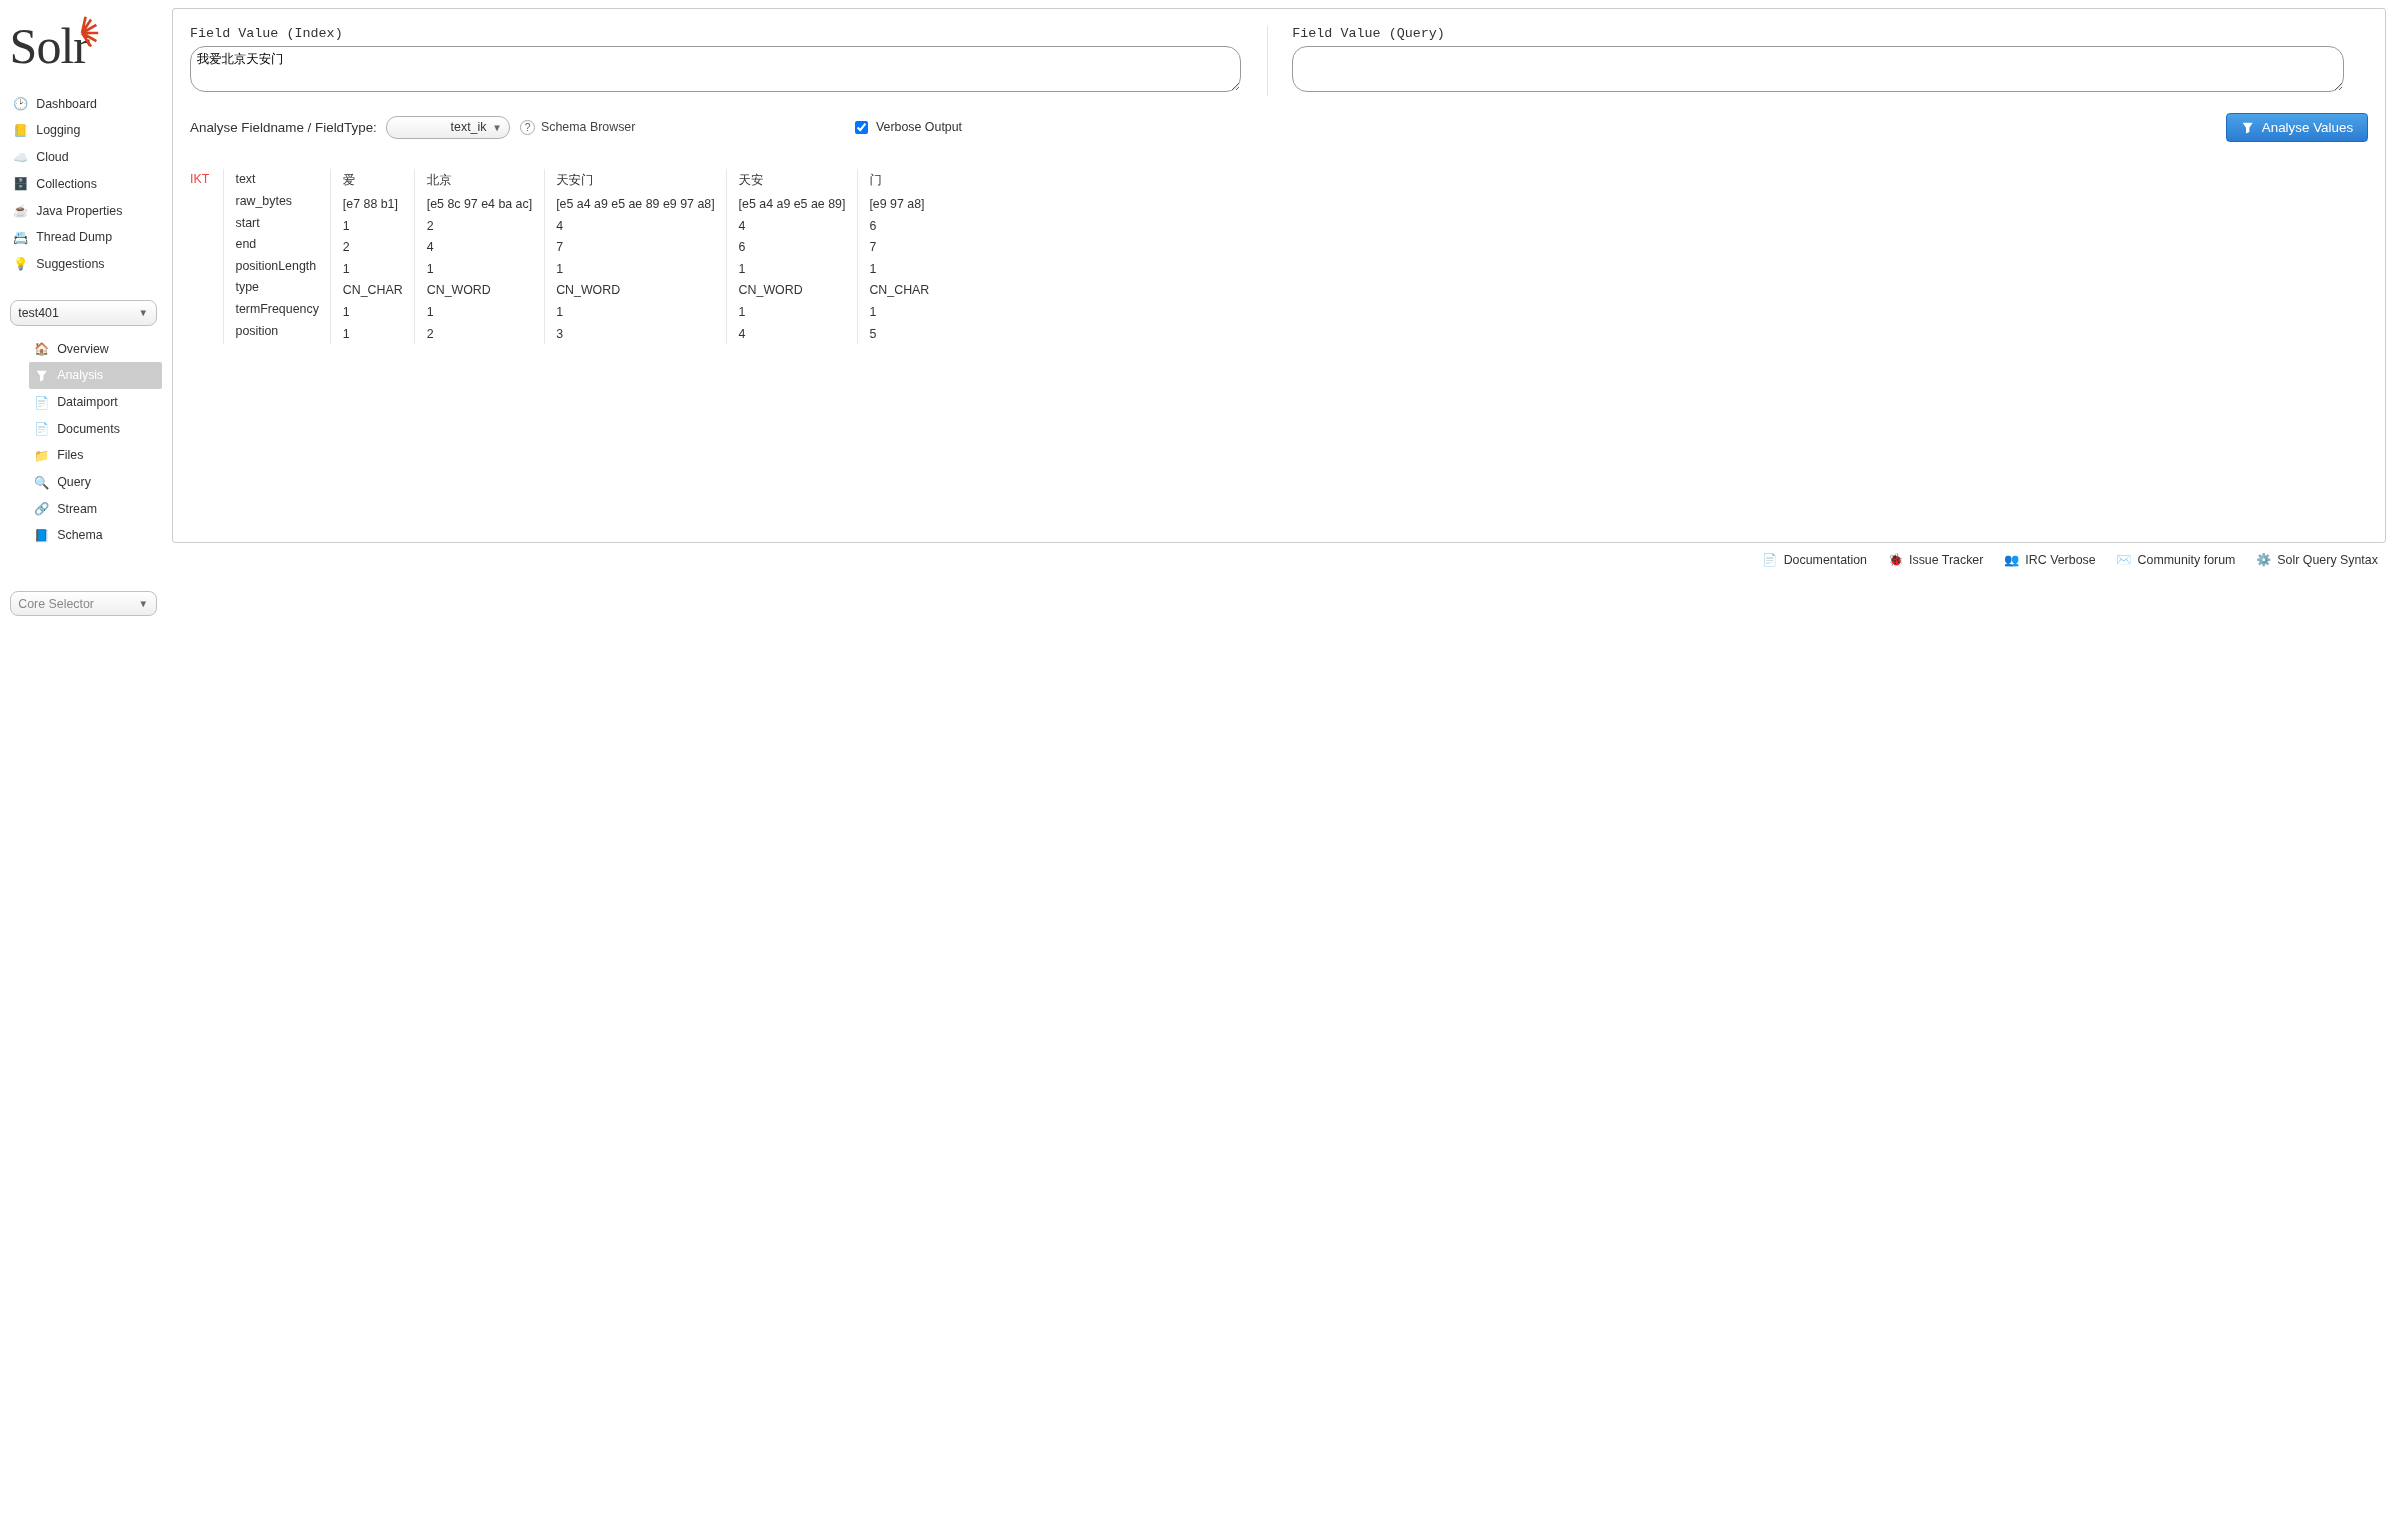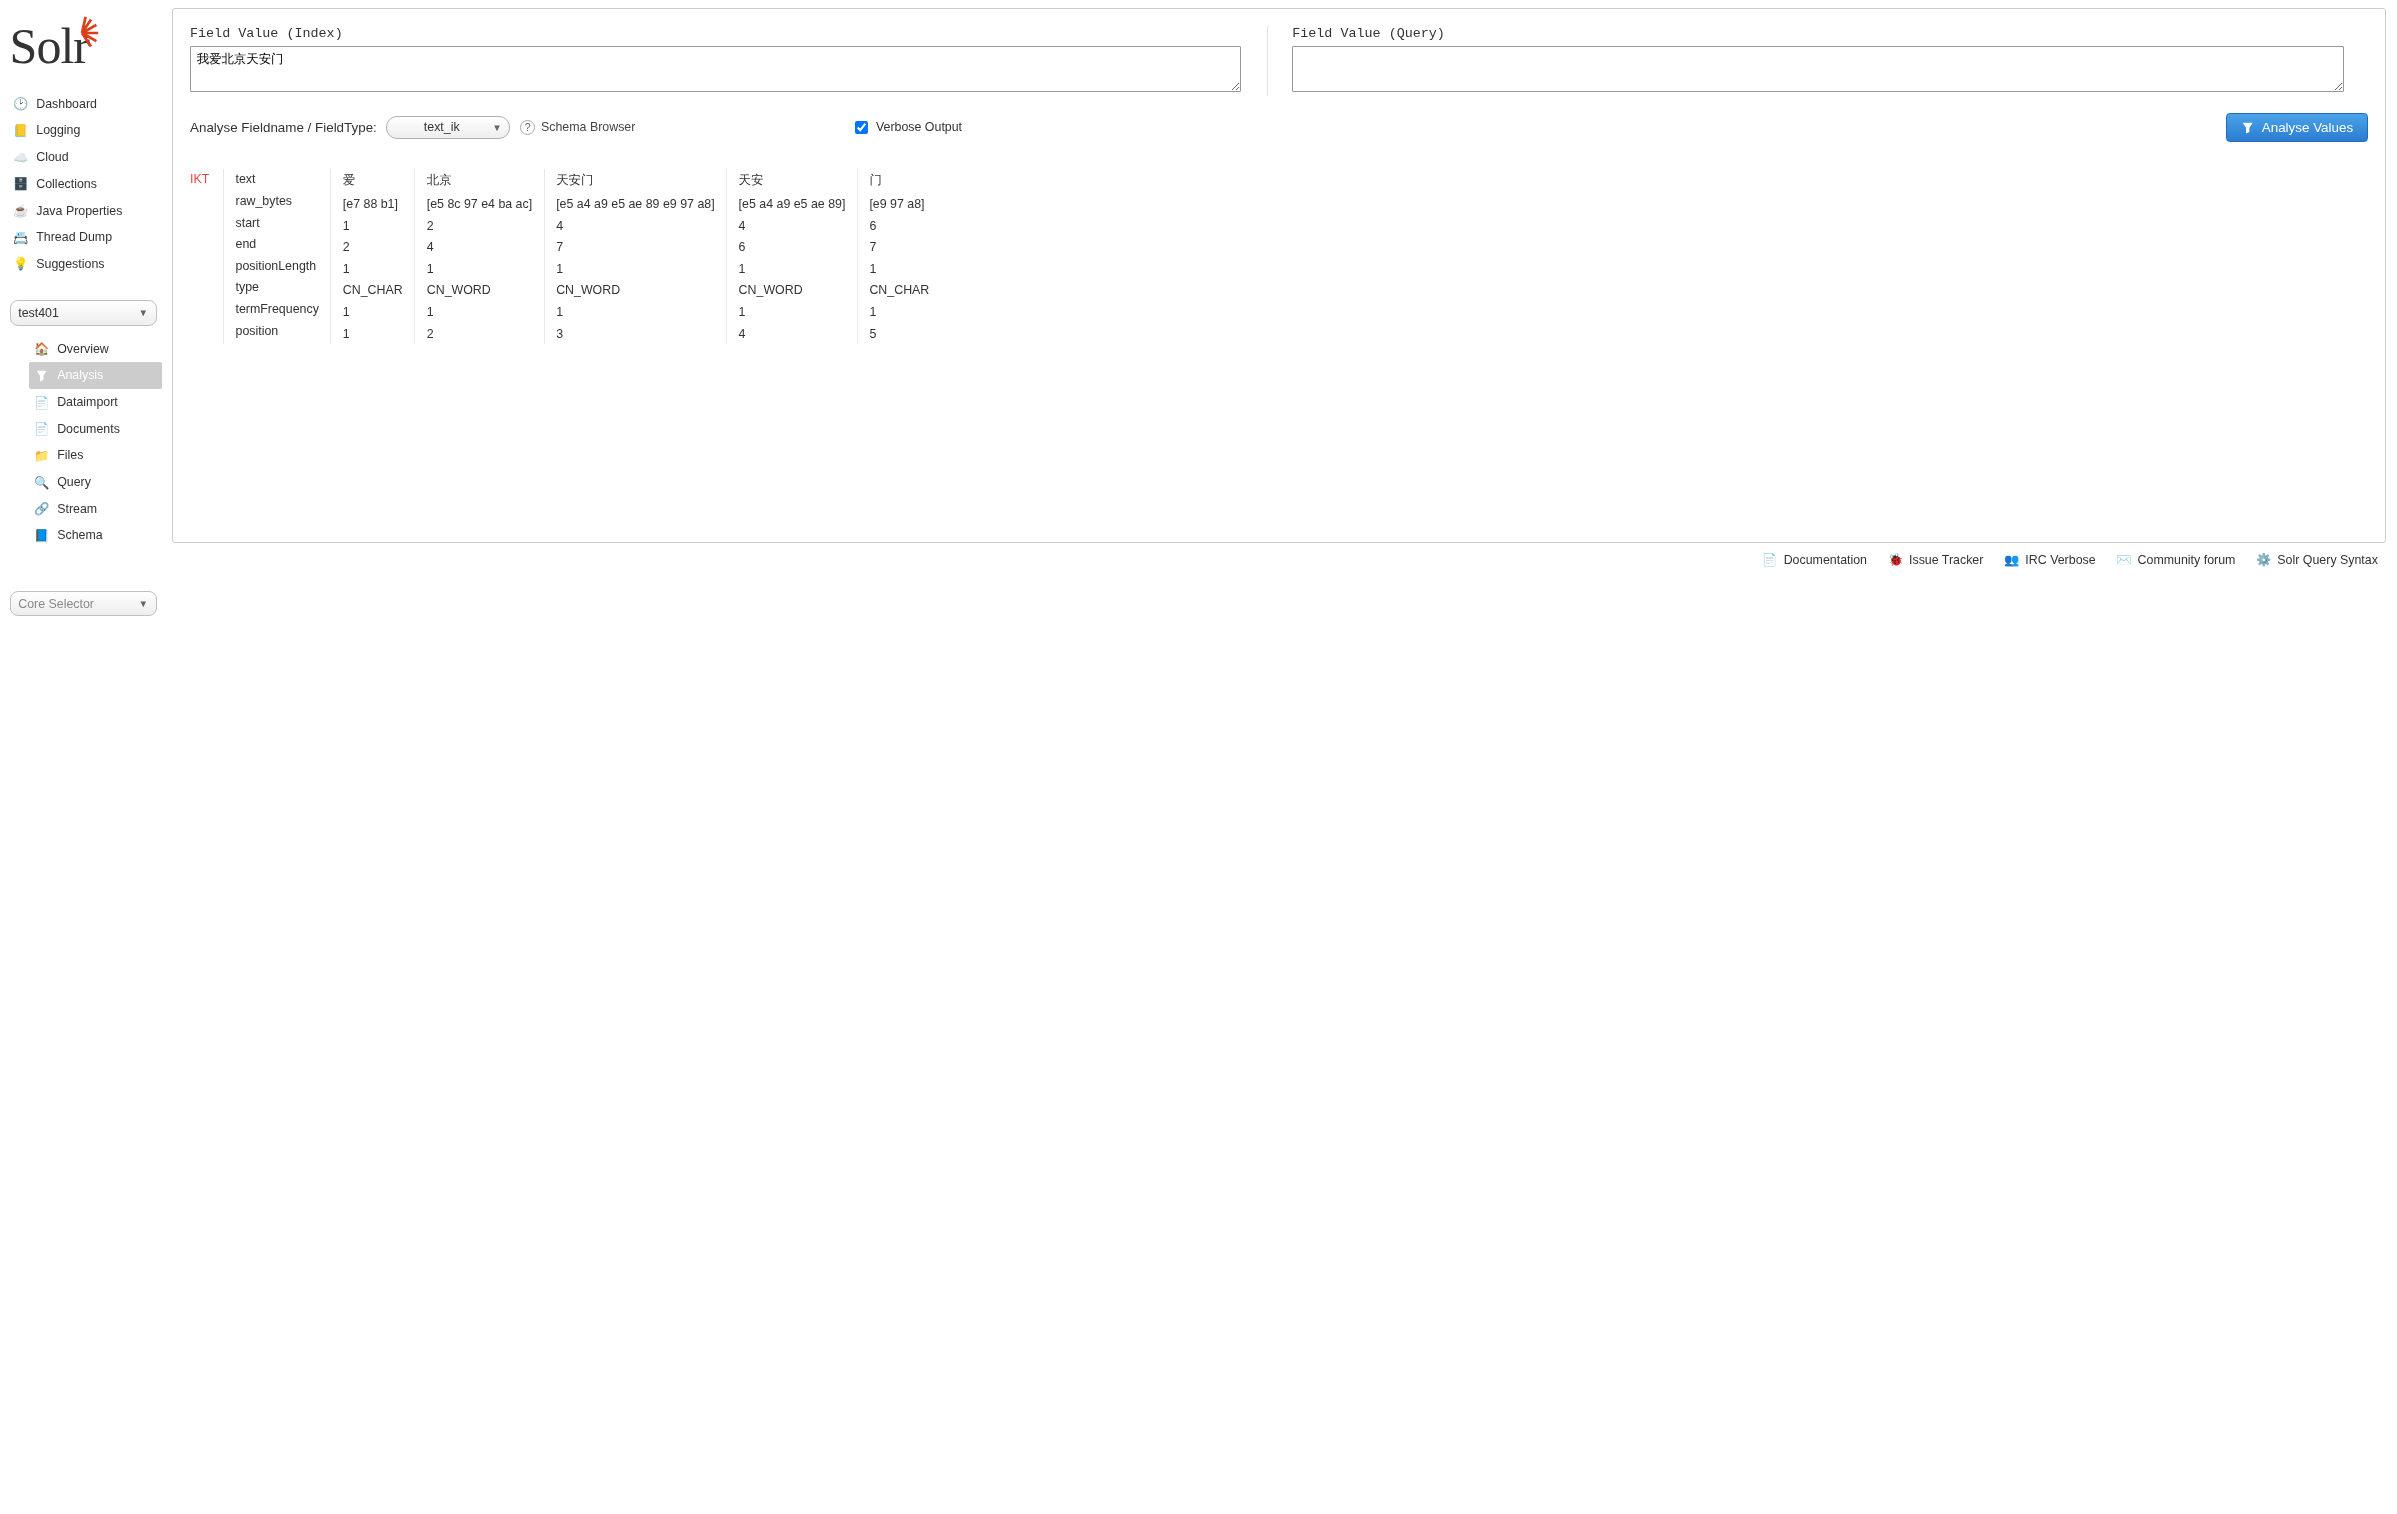--- a/index.html
+++ b/index.html
@@ -104,21 +104,21 @@
   display: block;
   color: #333;
   margin-bottom: 5.7px;
   font-size: 13.4px;
 }
 textarea.fv {
   width: 100%;
   height: 46px;
   resize: both;
   border: 1px solid #999;
-  border-radius: 1px;
+  border-radius: 15px;
   padding: 3.8px 5.7px;
   font-family: inherit;
   font-size: 12.4px;
 }
 .rowopts {
   display: flex;
   align-items: center;
   margin-top: 17px;
 }
 .rowopts .leftopts {
@@ -128,21 +128,21 @@
 }
 .analyse-label { font-size: 13.4px; color: #333; }
 .ftype-select {
   background: linear-gradient(#fff,#eee);
   border: 1px solid #b0b0b0;
   border-radius: 11px;
   padding: 3.8px 23px 3.8px 9.6px;
   min-width: 124px;
   display: inline-flex;
   align-items: center;
-  justify-content: center;
+  justify-content: flex-end;
   cursor: pointer;
   position: relative;
 }
 .ftype-select .arrow { position: absolute; right: 7.6px; top: 50%; transform: translateY(-50%); font-size: 9.6px; color: #666; }
 .schema-link { color: #444; display: inline-flex; align-items: center; gap: 5.7px; cursor: pointer; }
 .qmark {
   width: 15.3px; height: 15.3px; border-radius: 50%; border: 1px solid #aaa; display:inline-flex;align-items:center;justify-content:center; font-size: 10.5px; color:#666;
 }
 .verbose-wrap {
   margin-left: 220px;

